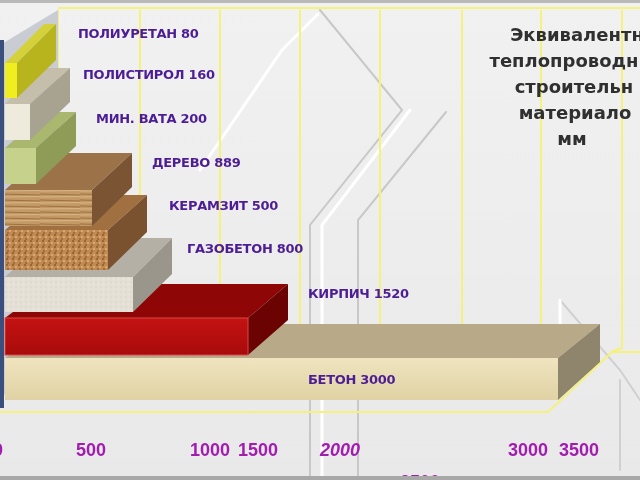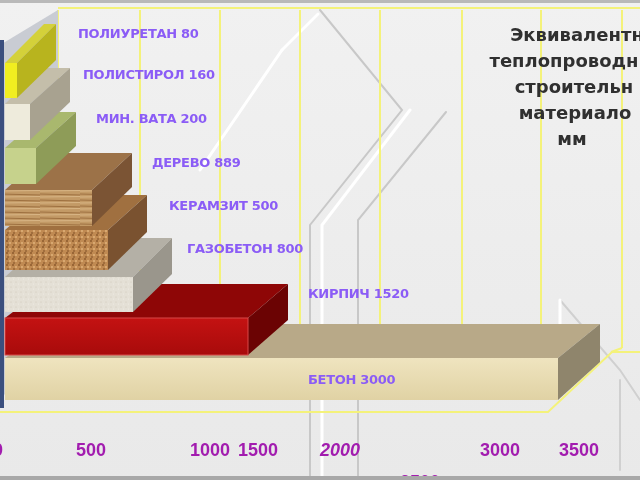--- a/index.html
+++ b/index.html
@@ -14,21 +14,21 @@
       background: linear-gradient(180deg, #f1f1f1 0%, #e9e9e9 100%);
     }
     .top-border { position: absolute; left: 0; top: 0; width: 640px; height: 3px; background: #b9b9b9; }
     .bottom-border { position: absolute; left: 0; top: 476px; width: 640px; height: 4px; background: #a8a8a8; }
     svg.deco { position: absolute; left: 0; top: 0; }
     .bar-label {
       position: absolute;
       font-family: "DejaVu Sans", sans-serif;
       font-weight: bold;
       font-size: 13px;
-      color: #8b5cf6;
+      color: #4c1d95;
       white-space: nowrap;
       letter-spacing: -0.3px;
     }
     .title {
       position: absolute; left: 462px; top: 22px; width: 230px;
       text-align: center;
       font-family: "DejaVu Sans", sans-serif;
       font-weight: bold; font-size: 18px; line-height: 26px;
       color: #303030;
     }
@@ -172,16 +172,16 @@
   <div style="margin-left:-4px;">материало</div>
   <div style="margin-left:-10px;">мм</div>
 </div>
 
 <div class="tick" style="left:-2px;">0</div>
 <div class="tick" style="left:91px;">500</div>
 <div class="tick" style="left:178px;margin-left:32px;">1000</div>
 <div class="tick" style="left:258px;">1500</div>
 <div class="tick" style="left:340px;font-style:italic;">2000</div>
 <div class="tick" style="left:420px;margin-top:32px;">2500</div>
-<div class="tick" style="left:500px;text-align:right;">3000</div>
+<div class="tick" style="left:528px;text-align:right;">3000</div>
 <div class="tick" style="left:579px;">3500</div>
 
 <div class="bottom-border"></div>
 
 </body></html>

